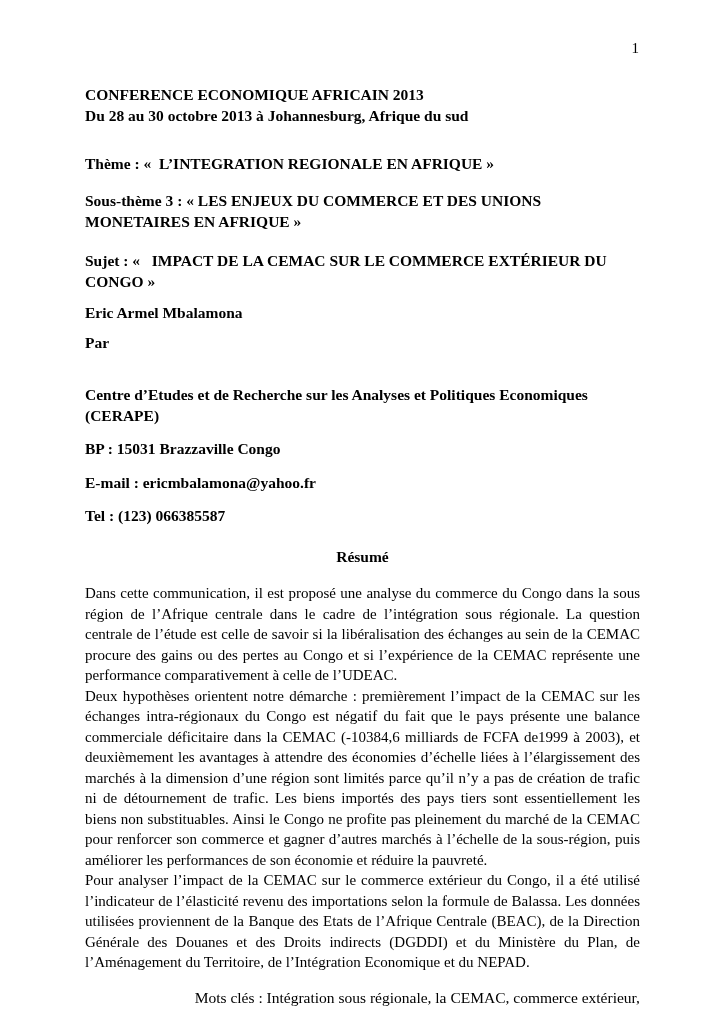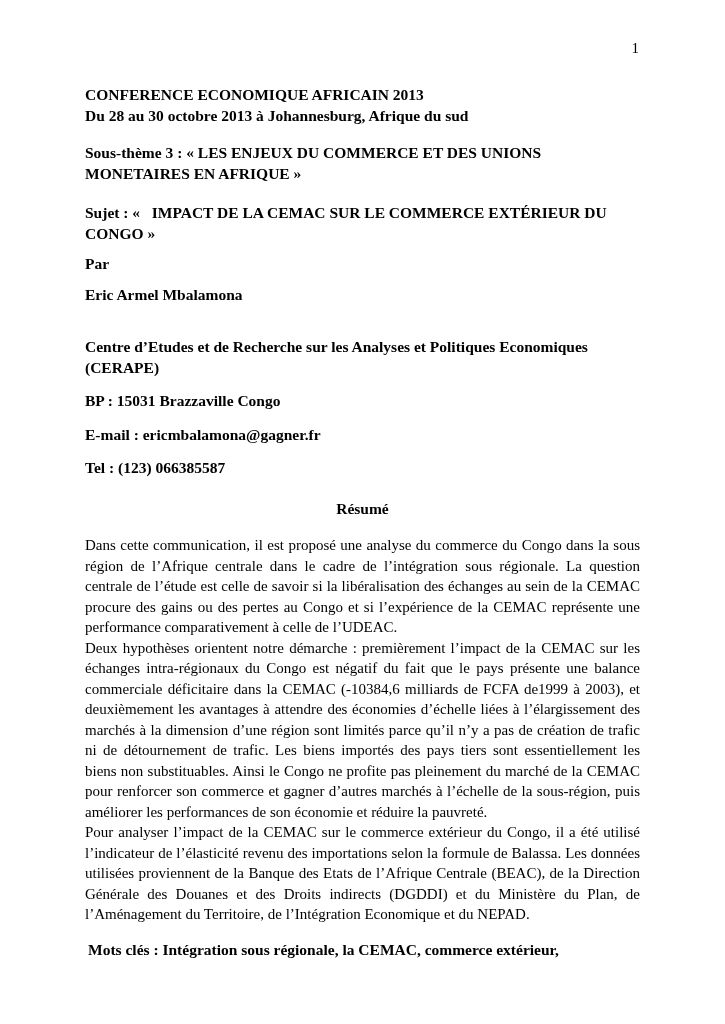--- a/index.html
+++ b/index.html
@@ -58,54 +58,55 @@
     text-align: justify;
     font-family: Liberation Serif, serif;
   }
   .abstract-body p {
     margin: 0;
     padding: 0;
   }
   .keywords-line {
     margin-top: 14px;
     padding-left: 3px;
-    font-weight: bold;
+    font-weight: normal;
     font-size: 15.5px;
     line-height: 21px;
-    text-align: left;
+    text-align: right;
   }
 </style>
 </head>
 <body>
 
 <div class="page">
 
   <div class="page-number">1</div>
 
   <div class="content">
 
     <div class="h title-block">CONFERENCE ECONOMIQUE AFRICAIN 2013
 Du 28 au 30 octobre 2013 à Johannesburg, Afrique du sud</div>
 
+    <div class="h theme-line">Thème : «  L’INTEGRATION REGIONALE EN AFRIQUE »</div>
 
     <div class="h subtheme-line">Sous-thème 3 : « LES ENJEUX DU COMMERCE ET DES UNIONS
 MONETAIRES EN AFRIQUE »</div>
 
     <div class="h subject-line">Sujet : «   IMPACT DE LA CEMAC SUR LE COMMERCE EXTÉRIEUR DU
 CONGO »</div>
 
+    <div class="h author-line">Eric Armel Mbalamona</div>
+
     <div class="h by-line">Par</div>
-
-    <div class="h author-line">Eric Armel Mbalamona</div>
 
     <div class="h affil-line">Centre d’Etudes et de Recherche sur les Analyses et Politiques Economiques (CERAPE)</div>
 
     <div class="h addr-line">BP : 15031 Brazzaville Congo</div>
 
-    <div class="h email-line">E-mail : ericmbalamona@gagner.fr</div>
+    <div class="h email-line">E-mail : ericmbalamona@yahoo.fr</div>
 
     <div class="h phone-line">Tel : (123) 066385587</div>
 
     <div class="abstract-heading">Résumé</div>
 
     <div class="abstract-body">
       <p>Dans cette communication, il est proposé une analyse du commerce du Congo dans la sous région de l’Afrique centrale dans le cadre de l’intégration sous régionale. La question centrale de l’étude est celle de savoir si la libéralisation des échanges au sein de la CEMAC procure des gains ou des pertes au Congo et si l’expérience de la CEMAC représente une performance comparativement à celle de l’UDEAC.</p>
       <p>Deux hypothèses orientent notre démarche : premièrement l’impact de la CEMAC sur les échanges intra-régionaux du Congo est négatif du fait que le pays présente une balance commerciale déficitaire dans la CEMAC (-10384,6 milliards de FCFA de1999 à 2003), et deuxièmement les avantages à attendre des économies d’échelle liées à l’élargissement des marchés à la dimension d’une région sont limités parce qu’il n’y a pas de création de trafic ni de détournement de trafic. Les biens importés des pays tiers sont essentiellement les biens non substituables. Ainsi le Congo ne profite pas pleinement du marché de la CEMAC pour renforcer son commerce et gagner d’autres marchés à l’échelle de la sous-région, puis améliorer les performances de son économie et réduire la pauvreté.</p>
       <p>Pour analyser l’impact de la CEMAC sur le commerce extérieur du Congo,  il a été utilisé l’indicateur de l’élasticité revenu des importations selon la formule de Balassa.  Les données utilisées proviennent de la Banque des Etats de l’Afrique Centrale (BEAC), de la Direction Générale des Douanes et des Droits indirects (DGDDI) et du Ministère du Plan, de l’Aménagement du Territoire, de l’Intégration Economique et du NEPAD.</p>
     </div>

